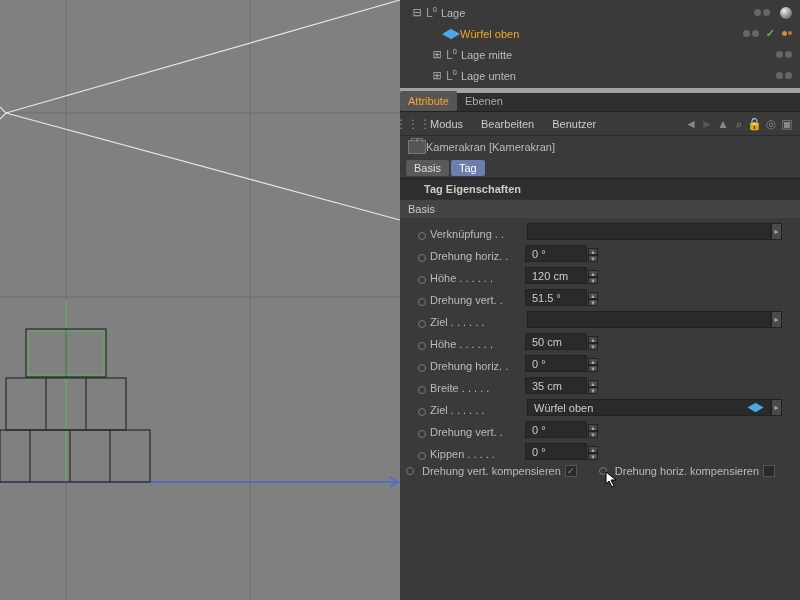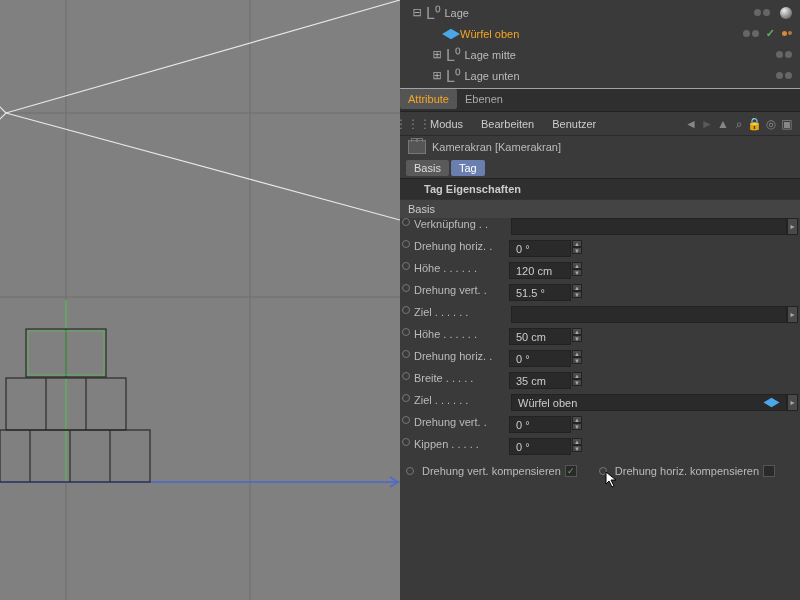--- a/index.html
+++ b/index.html
@@ -8,52 +8,52 @@
   .viewport { position: absolute; left: 0; top: 0; width: 400px; height: 600px; background: #808080; }
   .viewport svg { position: absolute; left: 0; top: 0; }
   
   .right-panel { position: absolute; left: 400px; top: 0; width: 400px; height: 600px; background: #3a3a3a; color: #bbb; font-size: 11px; }
   
   .hierarchy { background: #3a3a3a; padding: 2px 0; }
   .tree-row { display: flex; align-items: center; height: 21px; padding-left: 12px; }
   .tree-label { flex: 1; display: flex; align-items: center; gap: 4px; }
   .tree-icons { display: flex; align-items: center; gap: 2px; padding-right: 8px; }
   .expand { width: 10px; text-align: center; color: #aaa; }
-  .null-icon { color: #999; font-size: 16px; }
+  .null-icon { color: #999; font-size: 12px; }
   .cube-icon { width: 10px; height: 10px; background: #4aa8e8; display: inline-block; transform: rotate(45deg) skew(-15deg,-15deg); }
   .selected { color: #f5a623; }
   .vis-dot { width: 7px; height: 7px; border-radius: 50%; background: #666; display: inline-block; }
   .check { color: #5fb05f; font-weight: bold; }
   .sphere-icon { width: 12px; height: 12px; border-radius: 50%; background: radial-gradient(circle at 35% 30%, #eee, #888 60%, #555); display: inline-block; }
   .orange-dots { display: inline-flex; gap: 1px; }
   .orange-dots span { width: 5px; height: 5px; border-radius: 50%; background: #d48a3a; }
   .orange-dots span:last-child { width: 4px; height: 4px; opacity: 0.8; }
   
-  .tabs-row { display: flex; align-items: flex-start; background: #2f2f2f; border-top: 1px solid #a3a3a3; border-bottom: 1px solid #222; height: 24px; }
+  .tabs-row { display: flex; align-items: flex-end; background: #2f2f2f; border-top: 5px solid #a3a3a3; border-bottom: 1px solid #222; height: 24px; }
   .tab { padding: 4px 8px; color: #aaa; cursor: pointer; }
   .tab.active { background: #555; color: #f5a623; border-radius: 2px; }
   
   .toolbar { display: flex; align-items: center; background: #3a3a3a; height: 24px; padding: 0 6px; gap: 2px; border-bottom: 1px solid #2a2a2a; }
   .toolbar .menu-item { padding: 3px 8px; color: #ccc; cursor: pointer; }
   .toolbar .spacer { flex: 1; }
   .toolbar .nav-icon { width: 14px; height: 14px; color: #888; display: flex; align-items: center; justify-content: center; font-size: 12px; }
   
-  .obj-row { display: flex; align-items: center; padding: 4px 8px; gap: 6px; background: #3a3a3a; }
+  .obj-row { display: flex; align-items: center; padding: 4px 8px; background: #3a3a3a; }
   .obj-icon { width: 18px; height: 14px; background: #555; border: 1px solid #777; position: relative; display: flex; align-items: center; justify-content: center; font-size: 9px; }
   .obj-icon::before { content: ""; position: absolute; top: -3px; left: 2px; width: 5px; height: 3px; border: 1px solid #777; border-bottom: none; }
   .obj-icon::after { content: ""; position: absolute; top: -3px; right: 2px; width: 5px; height: 3px; border: 1px solid #777; border-bottom: none; }
   
   .subtabs { display: flex; gap: 2px; padding: 2px 6px; background: #3a3a3a; }
   .subtab { padding: 2px 8px; background: #5a5a5a; color: #ddd; border-radius: 2px; cursor: pointer; font-size: 11px; }
   .subtab.active { background: #6a7fb0; color: #fff; }
   
   .section-header { background: #2f2f2f; padding: 4px 24px; font-weight: bold; color: #ccc; border-top: 1px solid #222; }
   .group-header { background: #444; padding: 3px 8px; color: #ccc; font-size: 11px; border-top: 1px solid #333; }
   
-  .prop-row { display: flex; align-items: flex-start; height: 22px; padding: 0 2px; background: #3a3a3a; }
+  .prop-row { display: flex; align-items: flex-end; height: 22px; padding: 0 18px; background: #3a3a3a; }
   .prop-dot { width: 8px; height: 8px; border-radius: 50%; border: 1px solid #777; margin-right: 4px; flex-shrink: 0; }
   .prop-label { width: 95px; color: #bbb; white-space: nowrap; overflow: hidden; }
   .prop-input { background: #2a2a2a; border: 1px solid #222; color: #ccc; padding: 2px 6px; width: 62px; height: 17px; font-size: 11px; }
   .spinner { display: flex; flex-direction: column; margin-left: 1px; }
   .spinner div { width: 10px; height: 7px; background: #4a4a4a; border: 1px solid #222; font-size: 6px; color: #aaa; display: flex; align-items: center; justify-content: center; line-height: 1; }
   .link-field { flex: 1; height: 17px; background: #2a2a2a; border: 1px solid #222; margin-left: 2px; display: flex; align-items: center; padding: 0 6px; color: #ccc; }
   .link-arrow { width: 11px; height: 17px; background: #4a4a4a; border: 1px solid #222; display: flex; align-items: center; justify-content: center; font-size: 8px; color: #aaa; }
   .link-cube { width: 9px; height: 9px; background: #4aa8e8; transform: rotate(45deg) skew(-15deg,-15deg); margin-right: 4px; }
   
   .bottom-row { display: flex; align-items: center; height: 22px; padding: 0 6px; gap: 4px; background: #3a3a3a; }

